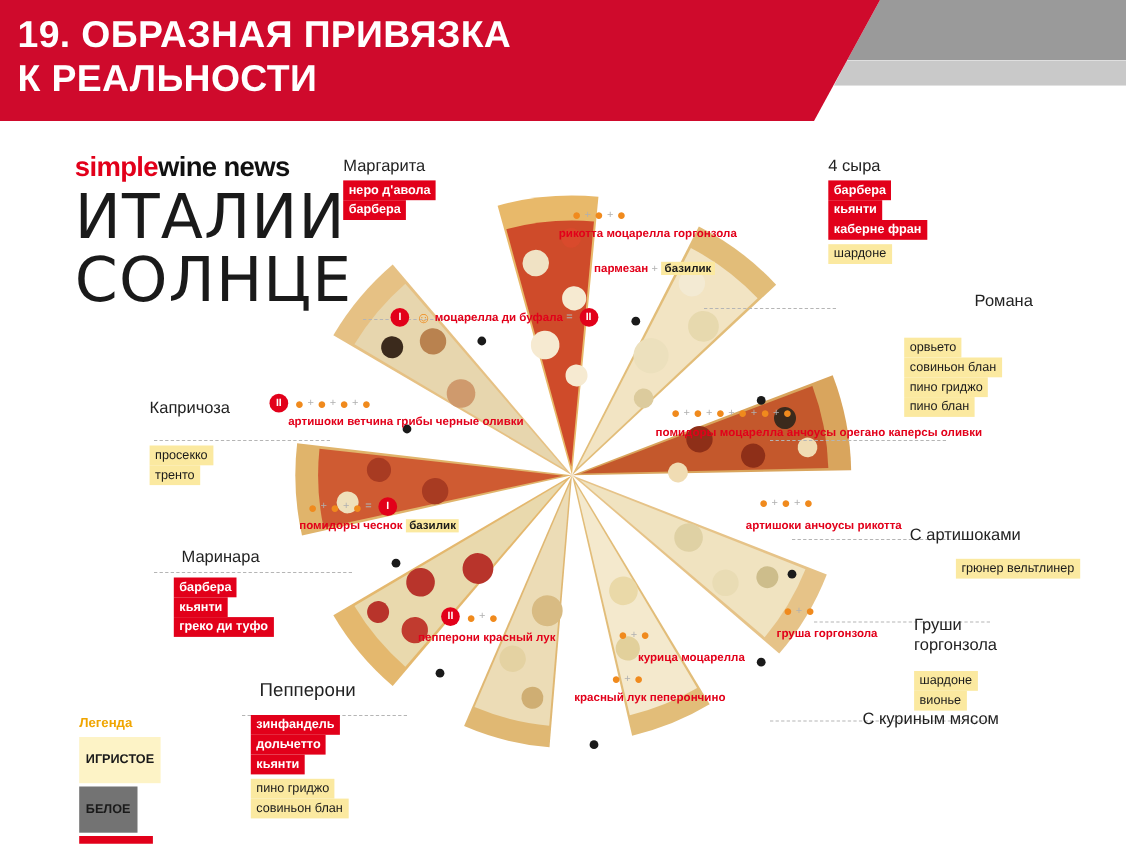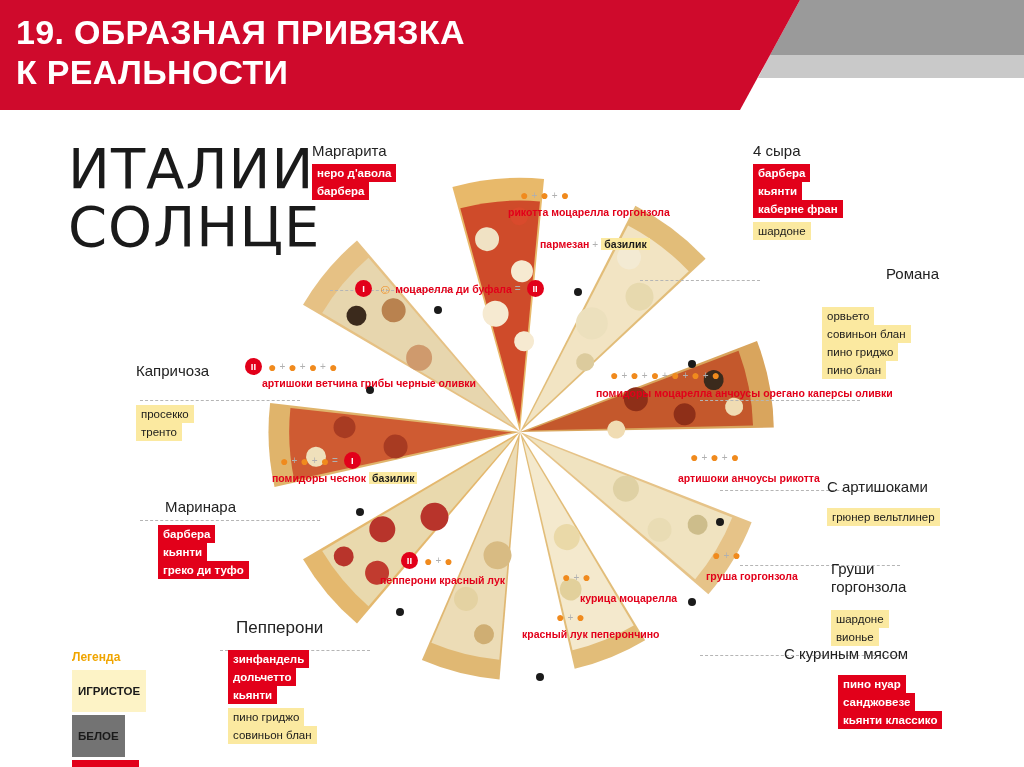--- a/index.html
+++ b/index.html
@@ -115,20 +115,23 @@
   <div id="banner-grey"></div>
   <div id="banner-grey2"></div>
   <div id="banner-red"></div>
   <div id="title-text">19. Образная привязка
 к реальности</div>
 </div>
 
 <div id="poster">
 
   <div id="logo">
+    <div class="logo-line1">
+      <span class="simple">simple</span><span>wine news</span>
+    </div>
     <div class="logo-big">ИТАЛИИ</div>
     <div class="logo-big">СОЛНЦЕ</div>
   </div>
 
   <svg id="wheel" width="560" height="600" viewBox="0 0 560 600">
     <defs>
       
     </defs>
     <g transform="translate(280,300)">
 
@@ -349,21 +352,21 @@
   </div>
   <div class="ingr" style="left:272px; top:362px;">
     <span class="nm">помидоры</span>
     <span class="nm">чеснок</span>
     <span class="nm hl">базилик</span>
   </div>
 
   <div class="lbl" style="left:827px; top:368px;">
     <div class="cat">С артишоками</div>
   </div>
-  <div class="lbl" style="left:827px; top:398px;">
+  <div class="lbl" style="left:869px; top:398px;">
     <span class="chip yellow">грюнер вельтлинер</span>
   </div>
   <div class="ingr" style="left:690px; top:340px;">
     <span class="ic">●</span>
       <span class="plus">+</span>
     <span class="ic">●</span>
       <span class="plus">+</span>
     <span class="ic">●</span>
   </div>
   <div class="ingr" style="left:678px; top:362px;">
@@ -385,25 +388,20 @@
       <span class="plus">+</span>
     <span class="ic">●</span>
   </div>
   <div class="ingr" style="left:706px; top:460px;">
     <span class="nm">груша</span>
     <span class="nm">горгонзола</span>
   </div>
 
   <div class="lbl" style="left:784px; top:535px;">
     <div class="cat">С куриным мясом</div>
-  </div>
-  <div class="lbl" style="left:838px; top:565px;">
-    <span class="chip red">пино нуар</span>
-    <span class="chip red">санджовезе</span>
-    <span class="chip red">кьянти классико</span>
   </div>
   <div class="ingr" style="left:562px; top:460px;">
     <span class="ic">●</span>
       <span class="plus">+</span>
     <span class="ic">●</span>
   </div>
   <div class="ingr" style="left:580px; top:482px;text-align:right;">
     <span class="nm">курица</span>
     <span class="nm">моцарелла</span>
   </div>

